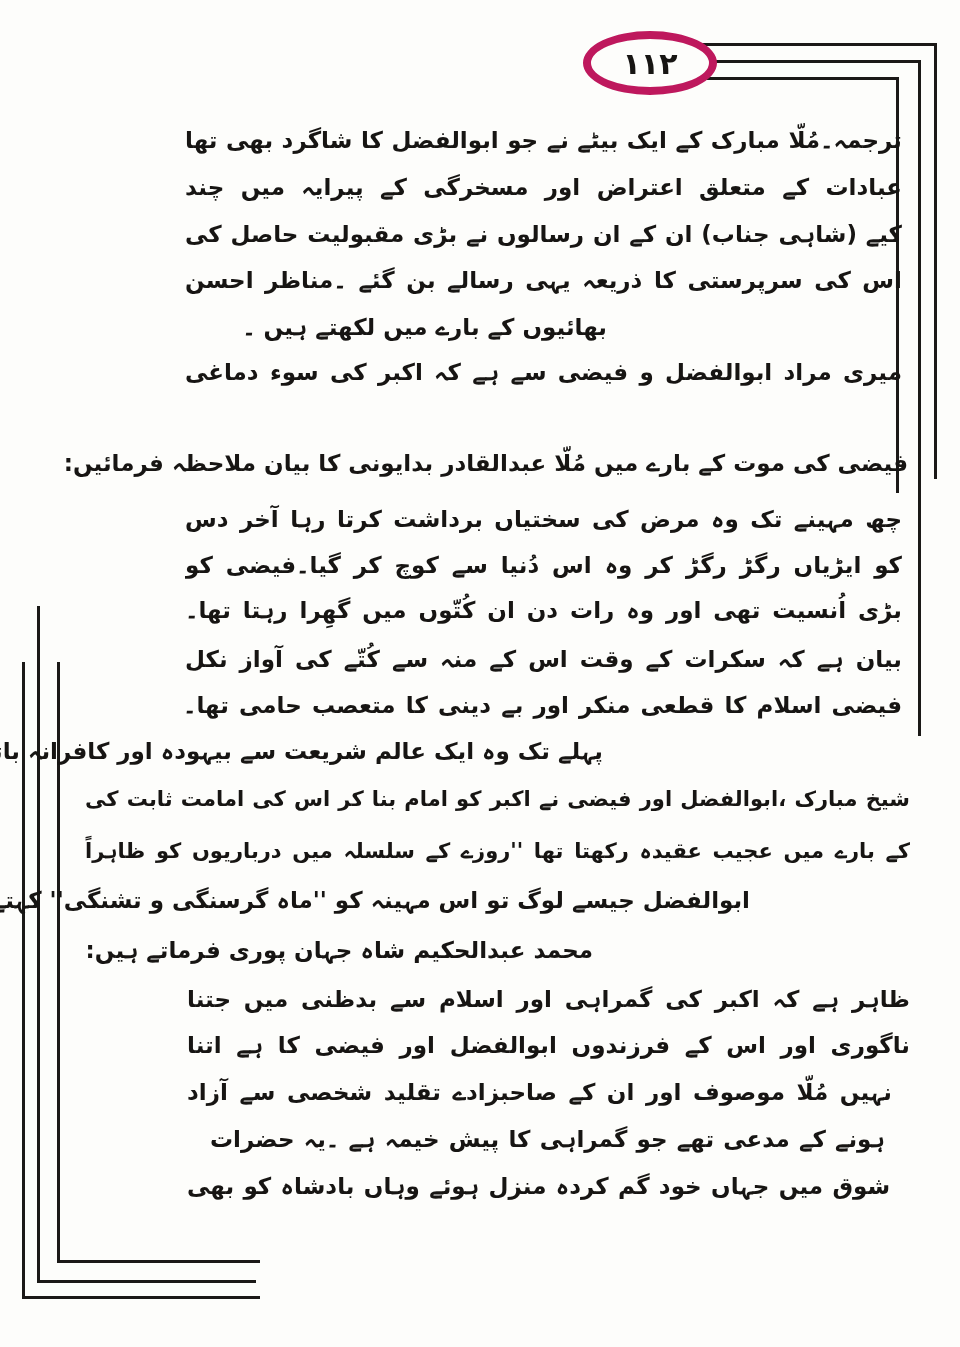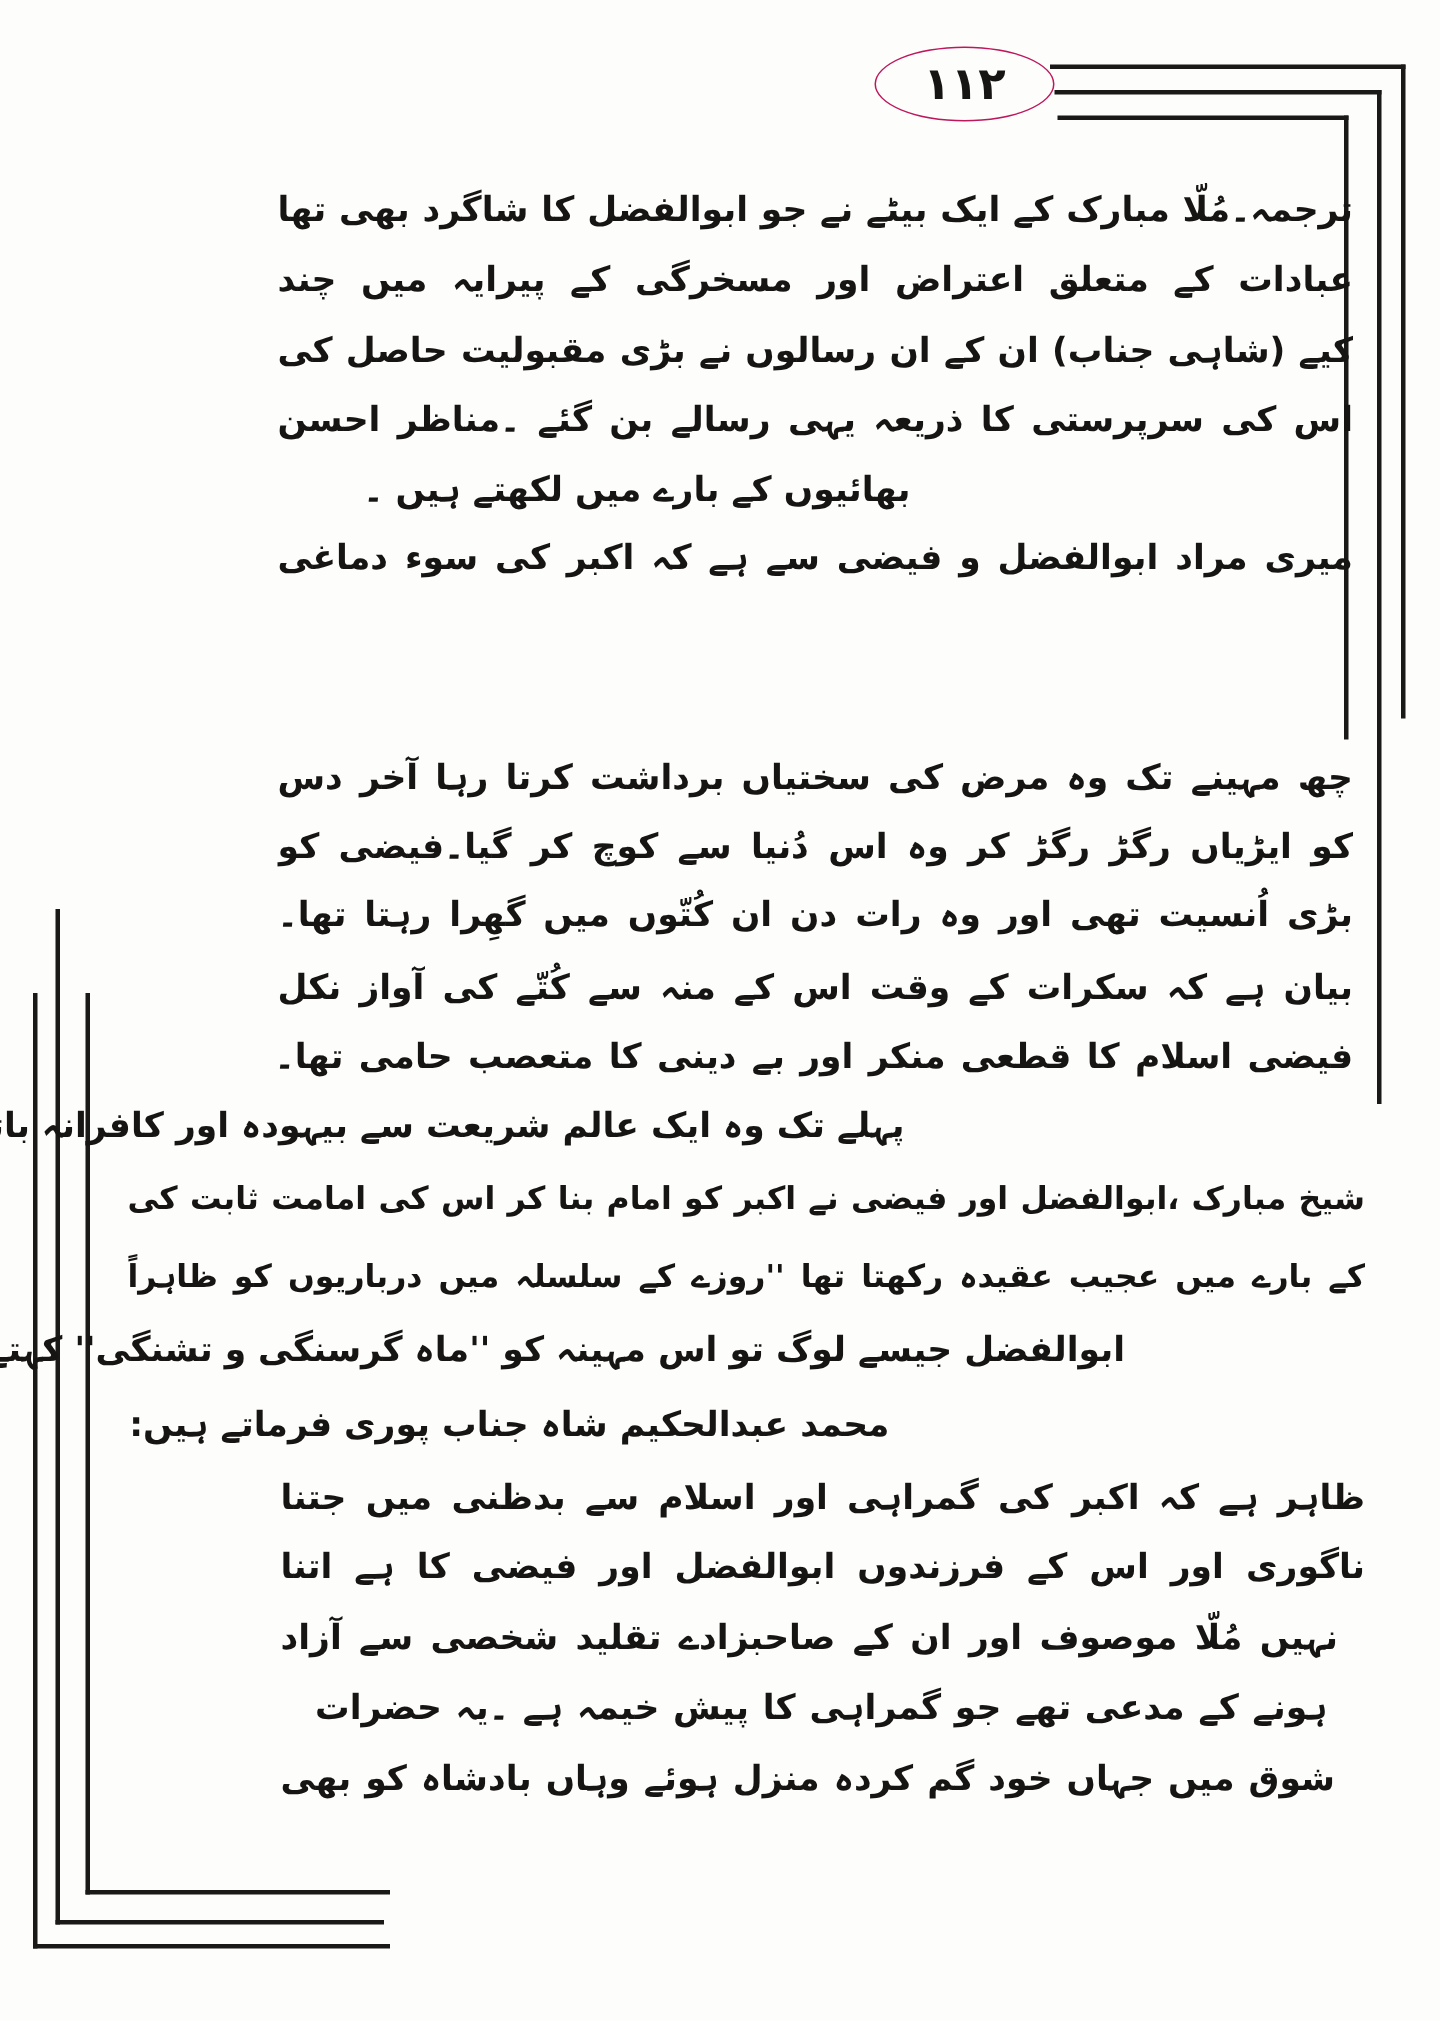--- a/index.html
+++ b/index.html
@@ -11,21 +11,21 @@
     font-family:"DejaVu Sans",sans-serif;
     color:#171513;
   }
   
   .hline,.vline{position:absolute;background:#1b1917;}
   .hline{height:3px;}
   .vline{width:3px;}
   
   .badge{
     position:absolute;
-    border:1px solid #be185d;
+    border:8px solid #be185d;
     border-radius:50%;
     display:flex;align-items:center;justify-content:center;
     background:#fdfdfb;
     font-weight:bold;
     font-size:30px;
     direction:rtl;
   }
   
   .tl{
     position:absolute;
@@ -68,29 +68,30 @@
   <div class="badge" style="left:583px;top:31px;width:118px;height:48px;">
     <span>۱۱۲</span>
   </div>
 
   <div class="tl fill" style="left:185px;right:58px;top:118px;">ترجمہ۔مُلّا مبارک کے ایک بیٹے نے جو ابوالفضل کا شاگرد بھی تھا اسلامی</div>
   <div class="tl fill" style="left:185px;right:58px;top:165px;">عبادات کے متعلق اعتراض اور مسخرگی کے پیرایہ میں چند رسائل تصنیف</div>
   <div class="tl fill" style="left:185px;right:58px;top:212px;">کیے (شاہی جناب) ان کے ان رسالوں نے بڑی مقبولیت حاصل کی اور</div>
   <div class="tl fill" style="left:185px;right:58px;top:258px;">اس کی سرپرستی کا ذریعہ یہی رسالے بن گئے ۔مناظر احسن گیلانی دونوں</div>
   <div class="tl" style="right:353px;top:305px;">بھائیوں کے بارے میں لکھتے ہیں ۔</div>
   <div class="tl fill" style="left:185px;right:58px;top:350px;">میری مراد ابوالفضل و فیضی سے ہے کہ اکبر کی سوء دماغی میں بہت بڑا دخل</div>
+  <div class="tl" style="right:52px;top:441px;">فیضی کی موت کے بارے میں مُلّا عبدالقادر بدایونی کا بیان ملاحظہ فرمائیں:</div>
   <div class="tl fill" style="left:185px;right:58px;top:497px;">چھ مہینے تک وہ مرض کی سختیاں برداشت کرتا رہا آخر دس ماہ صفر سنہ ۱۰۰۴ھ</div>
   <div class="tl fill" style="left:185px;right:58px;top:543px;">کو ایڑیاں رگڑ رگڑ کر وہ اس دُنیا سے کوچ کر گیا۔فیضی کو کُتّوں کے ساتھ</div>
   <div class="tl fill" style="left:185px;right:58px;top:588px;">بڑی اُنسیت تھی اور وہ رات دن ان کُتّوں میں گھِرا رہتا تھا۔لوگوں کا</div>
   <div class="tl fill" style="left:185px;right:58px;top:637px;">بیان ہے کہ سکرات کے وقت اس کے منہ سے کُتّے کی آواز نکل رہی تھی</div>
   <div class="tl fill" style="left:183px;right:58px;top:683px;">فیضی اسلام کا قطعی منکر اور بے دینی کا متعصب حامی تھا۔ چنانچہ مرنے سے</div>
   <div class="tl" style="right:357px;top:729px;">پہلے تک وہ ایک عالم شریعت سے بیہودہ اور کافرانہ باتیں کرتا رہا ۳۵ ۔</div>
   <div class="tl fill sm" style="left:85px;right:50px;top:777px;">شیخ مبارک ،ابوالفضل اور فیضی نے اکبر کو امام بنا کر اس کی امامت ثابت کی ۳۶ ابوالفضل ماہ رمضان</div>
   <div class="tl fill sm" style="left:85px;right:50px;top:829px;">کے بارے میں عجیب عقیدہ رکھتا تھا ''روزے کے سلسلہ میں درباریوں کو ظاہراً کھانے پینے کا حکم تھا</div>
   <div class="tl" style="right:210px;top:878px;">ابوالفضل جیسے لوگ تو اس مہینہ کو ''ماہ گرسنگی و تشنگی'' کہتے ہیں'' ۳۷</div>
-  <div class="tl" style="right:367px;top:928px;">محمد عبدالحکیم شاہ جناب پوری فرماتے ہیں:</div>
+  <div class="tl" style="right:367px;top:928px;">محمد عبدالحکیم شاہ جہان پوری فرماتے ہیں:</div>
   <div class="tl fill" style="left:187px;right:50px;top:977px;">ظاہر ہے کہ اکبر کی گمراہی اور اسلام سے بدظنی میں جتنا حصہ ملّا مبارک</div>
   <div class="tl fill" style="left:187px;right:50px;top:1023px;">ناگوری اور اس کے فرزندوں ابوالفضل اور فیضی کا ہے اتنا کسی دوسرے کا</div>
   <div class="tl fill" style="left:187px;right:68px;top:1070px;">نہیں مُلّا موصوف اور ان کے صاحبزادے تقلید شخصی سے آزاد اور محقق</div>
   <div class="tl fill" style="left:210px;right:75px;top:1117px;">ہونے کے مدعی تھے جو گمراہی کا پیش خیمہ ہے ۔یہ حضرات محقق بننے کے</div>
   <div class="tl fill" style="left:187px;right:70px;top:1164px;">شوق میں جہاں خود گم کردہ منزل ہوئے وہاں بادشاہ کو بھی گمراہی کے</div>
 
 </div>
 
 </body></html>

